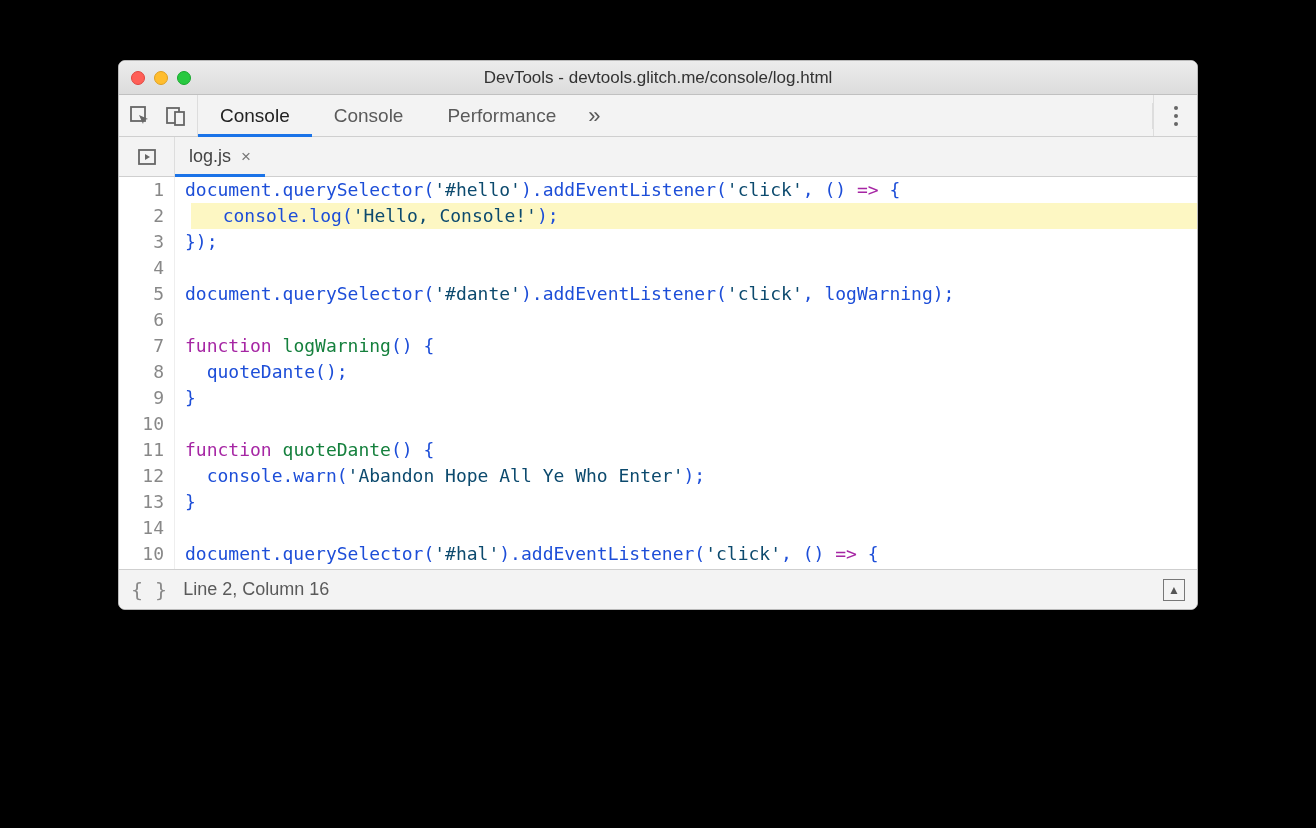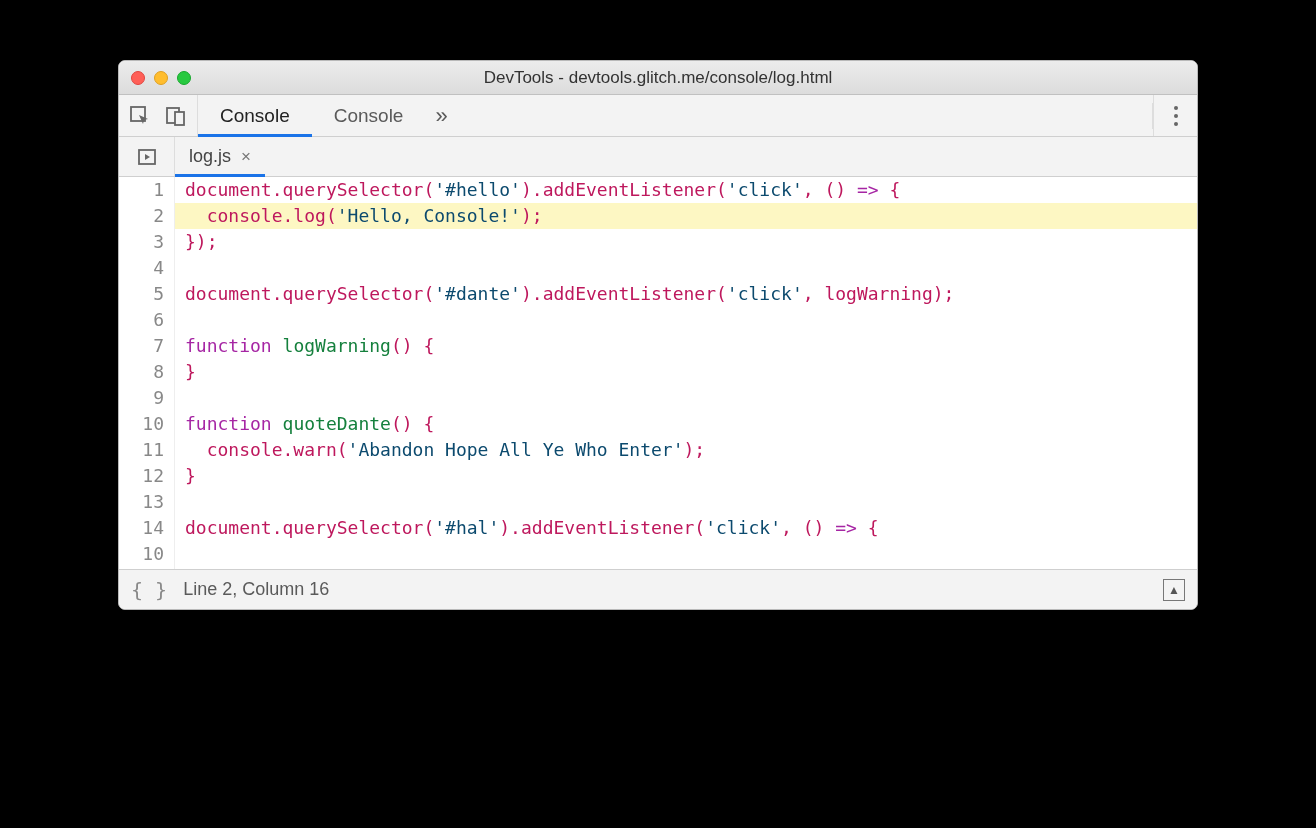--- a/index.html
+++ b/index.html
@@ -158,25 +158,25 @@
     width: 56px;
     text-align: right;
     padding-right: 10px;
     color:#888;
     background:#fff;
     border-right:1px solid #eee;
     user-select:none;
   }
   .codecol { flex:1; position:relative; }
   .codeline { padding-left: 10px; white-space: pre; color:#222;}
-  .hl-line { background:#fdf7c3; }
+  .hl-line { background:#fdf7c3;margin-left:16px; }
   .tok-kw   { color:#a626a4; }   
   .tok-def  { color:#15803d;text-align:center; }   
   .tok-str  { color:#0c4a6e; }   
-  .tok-plain{ color:#be185d; }
+  .tok-plain{ color:#1d4ed8; }
 
   
   .statusbar {
     height: 40px;
     border-top:1px solid #cfcfcf;
     background:#f3f3f3;
     display:flex;
     align-items:center;
     font-size:18px;
     color:#5a5a5a;
@@ -223,20 +223,21 @@
       <span>
         <svg width="22" height="22" viewBox="0 0 22 22">
             <rect x="2" y="3" width="12" height="15" fill="none" stroke="#666" stroke-width="1.8"></rect>
             <rect x="10" y="7" width="9" height="13" fill="#f3f3f3" stroke="#666" stroke-width="1.8"></rect>
           </svg>
       </span>
     </div>
     <div class="tabs" id="main-tabs">
         <div class="tab active">Console</div>
         <div class="tab">Console</div>
+        <div class="tab">Performance</div>
       </div>
     <div class="more-chevrons">»</div>
     <div class="right-side">
       <div class="sep"></div>
       <div class="kebab">
         <span></span>
           <span></span>
           <span></span>
       </div>
     </div>
@@ -276,20 +277,21 @@
         <div>10</div>
       </div>
     <div class="codecol" id="codecol">
         <div class="codeline"><span class="tok-plain">document.querySelector(</span><span class="tok-str">'#hello'</span><span class="tok-plain">).addEventListener(</span><span class="tok-str">'click'</span><span class="tok-plain">, () </span><span class="tok-kw">=&gt;</span><span class="tok-plain"> {</span></div>
         <div class="codeline hl-line"><span class="tok-plain">  console.log(</span><span class="tok-str">'Hello, Console!'</span><span class="tok-plain">);</span></div>
         <div class="codeline"><span class="tok-plain">});</span></div>
         <div class="codeline">&nbsp;</div>
         <div class="codeline"><span class="tok-plain">document.querySelector(</span><span class="tok-str">'#dante'</span><span class="tok-plain">).addEventListener(</span><span class="tok-str">'click'</span><span class="tok-plain">, logWarning);</span></div>
         <div class="codeline">&nbsp;</div>
         <div class="codeline"><span class="tok-kw">function </span><span class="tok-def">logWarning</span><span class="tok-plain">() {</span></div>
+        <div class="codeline"><span class="tok-plain">  quoteDante();</span></div>
         <div class="codeline"><span class="tok-plain">}</span></div>
         <div class="codeline">&nbsp;</div>
         <div class="codeline"><span class="tok-kw">function </span><span class="tok-def">quoteDante</span><span class="tok-plain">() {</span></div>
         <div class="codeline"><span class="tok-plain">  console.warn(</span><span class="tok-str">'Abandon Hope All Ye Who Enter'</span><span class="tok-plain">);</span></div>
         <div class="codeline"><span class="tok-plain">}</span></div>
         <div class="codeline">&nbsp;</div>
         <div class="codeline"><span class="tok-plain">document.querySelector(</span><span class="tok-str">'#hal'</span><span class="tok-plain">).addEventListener(</span><span class="tok-str">'click'</span><span class="tok-plain">, () </span><span class="tok-kw">=&gt;</span><span class="tok-plain"> {</span></div>
       </div>
   </div>
 

